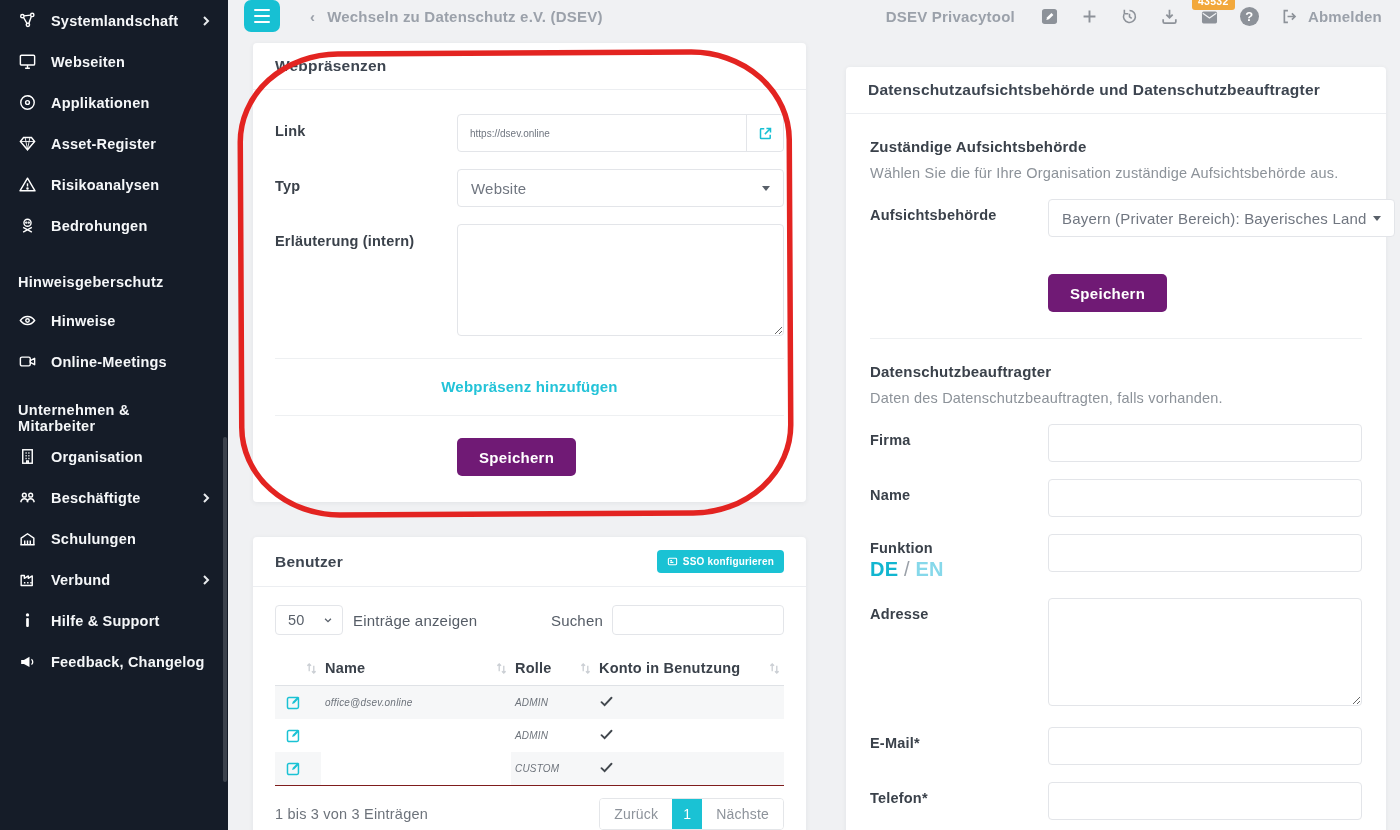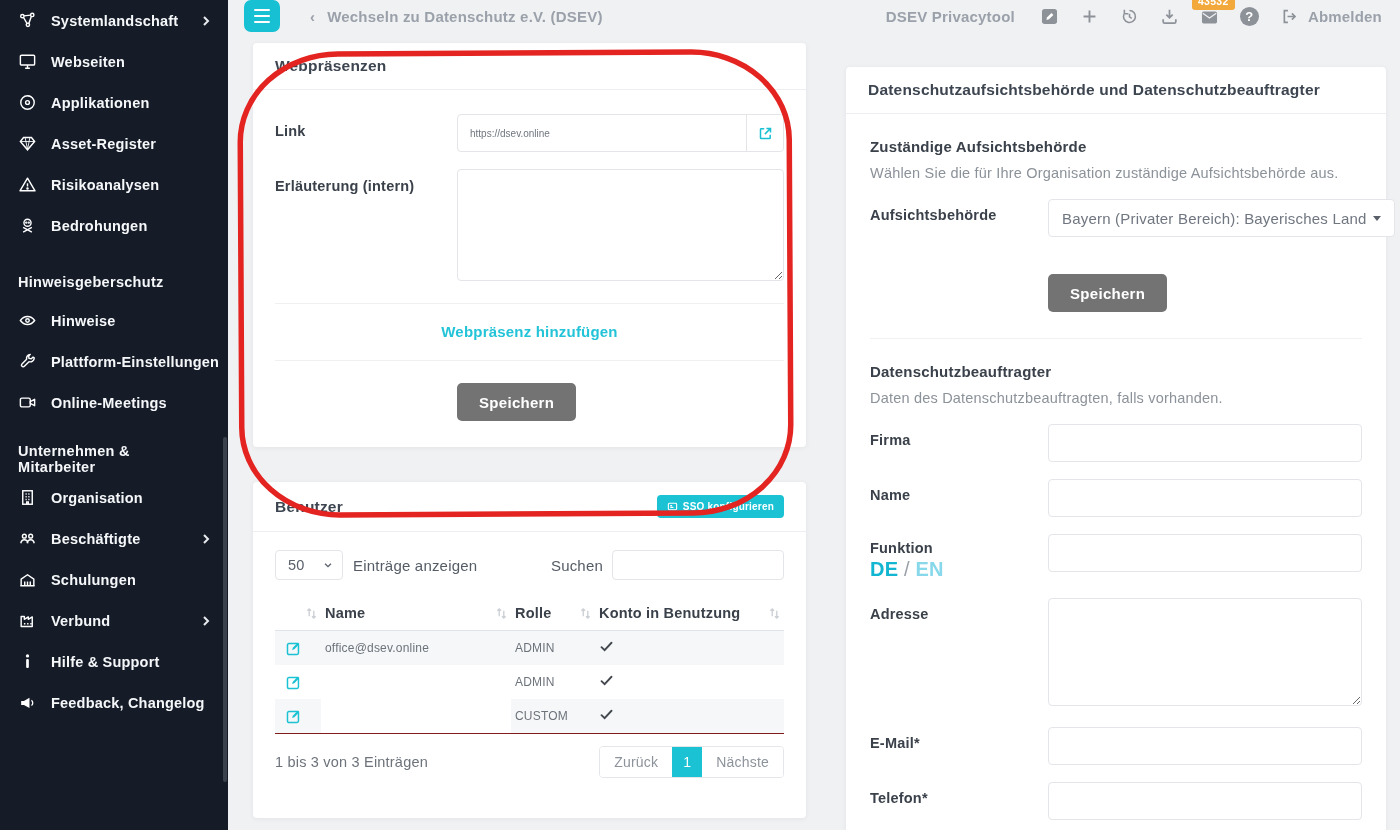--- a/index.html
+++ b/index.html
@@ -93,21 +93,21 @@
   .input-group { display: flex; border: 1px solid #e3e5e9; border-radius: 4px; height: 38px; background: #fff; }
   .input-group input { flex: 1; border: none; outline: none; padding: 0 12px;
     color: #707680; font-size: 10px; font-family: "Liberation Sans", sans-serif; background: transparent; }
   .ext-btn { width: 37px; border: none; border-left: 1px solid #e3e5e9; background: #fff;
     display: flex; align-items: center; justify-content: center; color: #17c0d3; cursor: pointer; border-radius: 0 4px 4px 0; }
 
   .hr { border-top: 1px solid #eef0f2; }
   .add-link-row { padding: 19px 0; text-align: center; }
   .add-link { color: #23c3d8; font-size: 15px; font-weight: 600; cursor: pointer; }
   .btn-save {
-    background: #737373; color: #fff; border: none; border-radius: 5px;
+    background: #701a75; color: #fff; border: none; border-radius: 5px;
     height: 38px; padding: 0 22px; font-size: 15px; font-weight: 600; letter-spacing: .3px;
     font-family: "Liberation Sans", sans-serif; cursor: pointer;
   }
   .save-row { padding-top: 22px; }
   .save-row .btn-save { margin-left: 182px; }
 
   
   .users-card { margin-top: 35px; height: 336px; overflow: hidden; }
   .sso-btn {
     background: #1ac2d4; color: #fff; border: none; border-radius: 4px;
@@ -127,21 +127,21 @@
   .search-input { width: 172px; height: 30px; border: 1px solid #e3e5e9; border-radius: 4px;
     padding: 0 8px; outline: none; font-size: 14px; color: #707680; }
 
   table.users { width: 100%; border-collapse: collapse; }
   table.users th {
     font-size: 14.5px; font-weight: 700; color: #3a414a; text-align: left;
     padding: 9px 4px; border-bottom: 1px solid #dfe2e6; cursor: pointer;
   }
   table.users th .th-inner { display: flex; align-items: center; justify-content: space-between; gap: 6px; }
   .sort-ic { width: 11px; height: 13px; color: #ccd0d5; flex: 0 0 11px; }
-  table.users td { font-size: 12px; color: #6d737b; padding: 8px 4px; }
+  table.users td { font-size: 10px; color: #6d737b; padding: 8px 4px; font-style: italic; }
   tr.stripe td { background: #f6f7f8; }
   td.redacted { background: #fff !important; }
   .edit-ic { width: 17px; height: 17px; color: #1ac2d4; cursor: pointer; display: block; margin-left: 6px; }
   .check-ic { width: 15px; height: 15px; color: #42484e; }
   tbody tr:last-child td { border-bottom: 1px solid #7f1d1d; }
 
   .table-footer { display: flex; align-items: center; justify-content: space-between; margin-top: 12px; }
   .table-info { font-size: 14.5px; color: #6d737b; }
   .paginate { display: flex; align-items: stretch; border: 1px solid #e4e6e9; border-radius: 4px; overflow: hidden; }
   .page-btn { padding: 7px 14px; font-size: 14px; color: #8d939b; cursor: pointer; background: #fff; }
@@ -222,26 +222,20 @@
       <span>Bedrohungen</span>
     </div>
 
     <div class="nav-header">Hinweisgeberschutz</div>
     <div class="nav-item">
       <svg class="ic" viewBox="0 0 24 24" fill="none" stroke="currentColor" stroke-width="1.8">
           <path d="M3 12s3.5-5 9-5 9 5 9 5-3.5 5-9 5-9-5-9-5z"></path>
           <circle cx="12" cy="12" r="2.2"></circle>
         </svg>
       <span>Hinweise</span>
-    </div>
-    <div class="nav-item">
-      <svg class="ic" viewBox="0 0 24 24" fill="none" stroke="currentColor" stroke-width="1.8">
-          <path d="M20.5 7.5a5 5 0 0 1-6.6 4.7L8 18.1a2.1 2.1 0 1 1-3-3l5.9-5.9A5 5 0 0 1 15.5 3l-2 2.2.4 2.9 2.9.4 2.2-2z" stroke-linejoin="round"></path>
-        </svg>
-      <span>Plattform-Einstellungen</span>
     </div>
     <div class="nav-item">
       <svg class="ic" viewBox="0 0 24 24" fill="none" stroke="currentColor" stroke-width="1.8">
           <rect x="3" y="6.5" width="12.5" height="11" rx="2"></rect>
           <path d="M15.5 11l5.5-3v8l-5.5-3z" stroke-linejoin="round"></path>
         </svg>
       <span>Online-Meetings</span>
     </div>
 
     <div class="nav-header">Unternehmen &amp; Mitarbeiter</div>
@@ -361,20 +355,29 @@
               <label class="form-label">Link</label>
               <div class="form-ctrl">
                 <div class="input-group">
                   <input type="text" value="https://dsev.online" style="">
                   <button class="ext-btn">
                     <svg width="15" height="15" viewBox="0 0 24 24" fill="none" stroke="currentColor" stroke-width="2.4">
                         <path d="M10 4.5H5a1 1 0 0 0-1 1V19a1 1 0 0 0 1 1h13.5a1 1 0 0 0 1-1V14"></path>
                         <path d="M13.5 4h6.5v6.5M19.5 4.5l-8.5 8.5"></path>
                       </svg>
                   </button>
+                </div>
+              </div>
+            </div>
+            <div class="form-row">
+              <label class="form-label">Typ</label>
+              <div class="form-ctrl">
+                <div class="tb-select">
+                  <span>Website</span>
+                  <span class="caret-down"></span>
                 </div>
               </div>
             </div>
             <div class="form-row" style="margin-bottom:4px;">
               <label class="form-label">Erläuterung (intern)</label>
               <div class="form-ctrl">
                 <textarea class="tb-textarea" style=""></textarea>
               </div>
             </div>
             <div class="hr" style="margin-top:18px;"></div>

